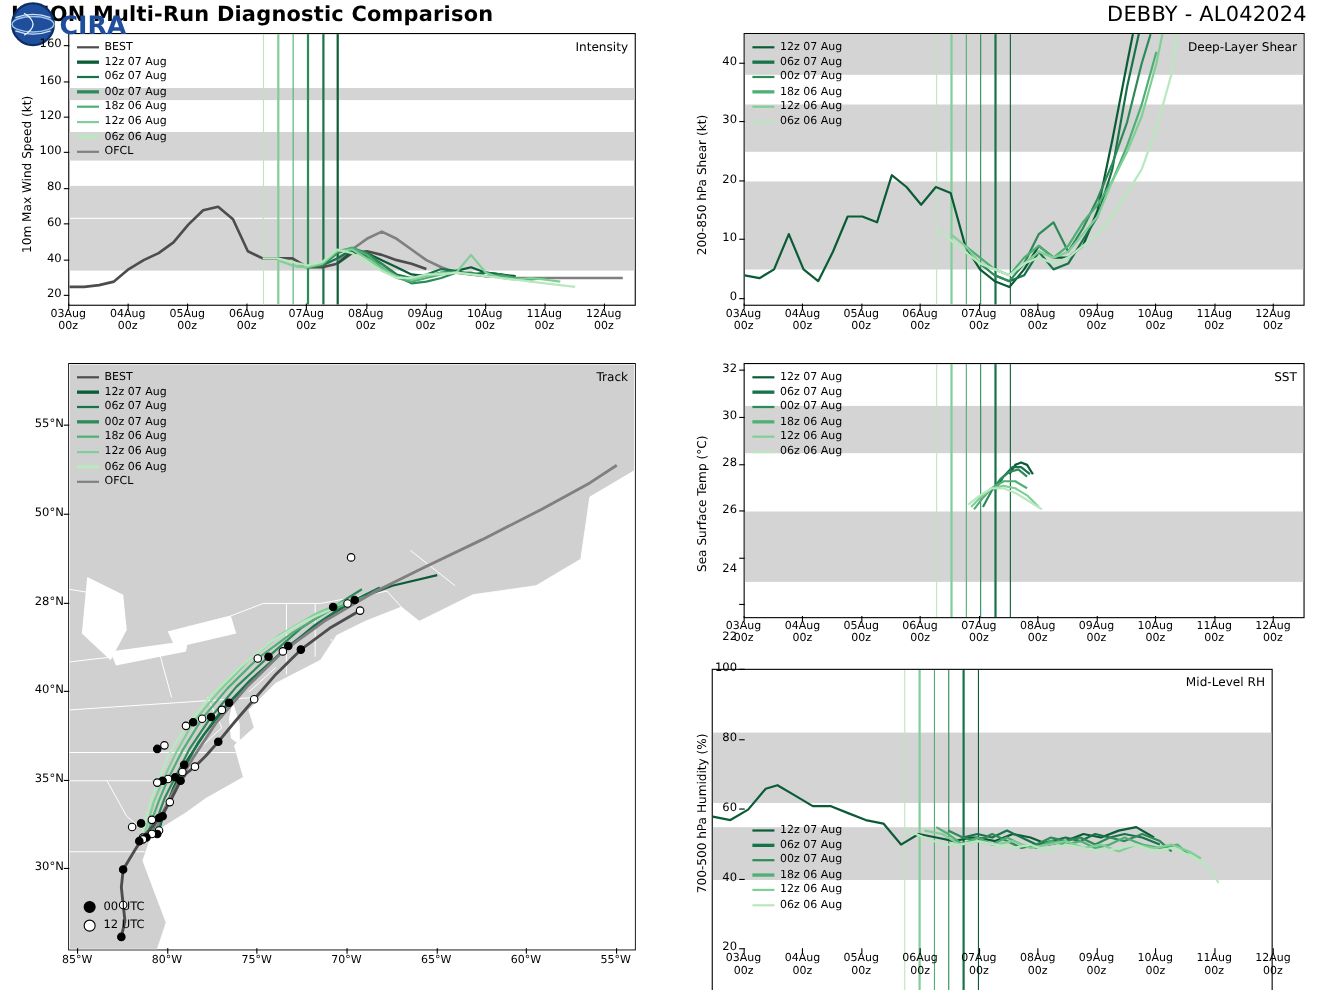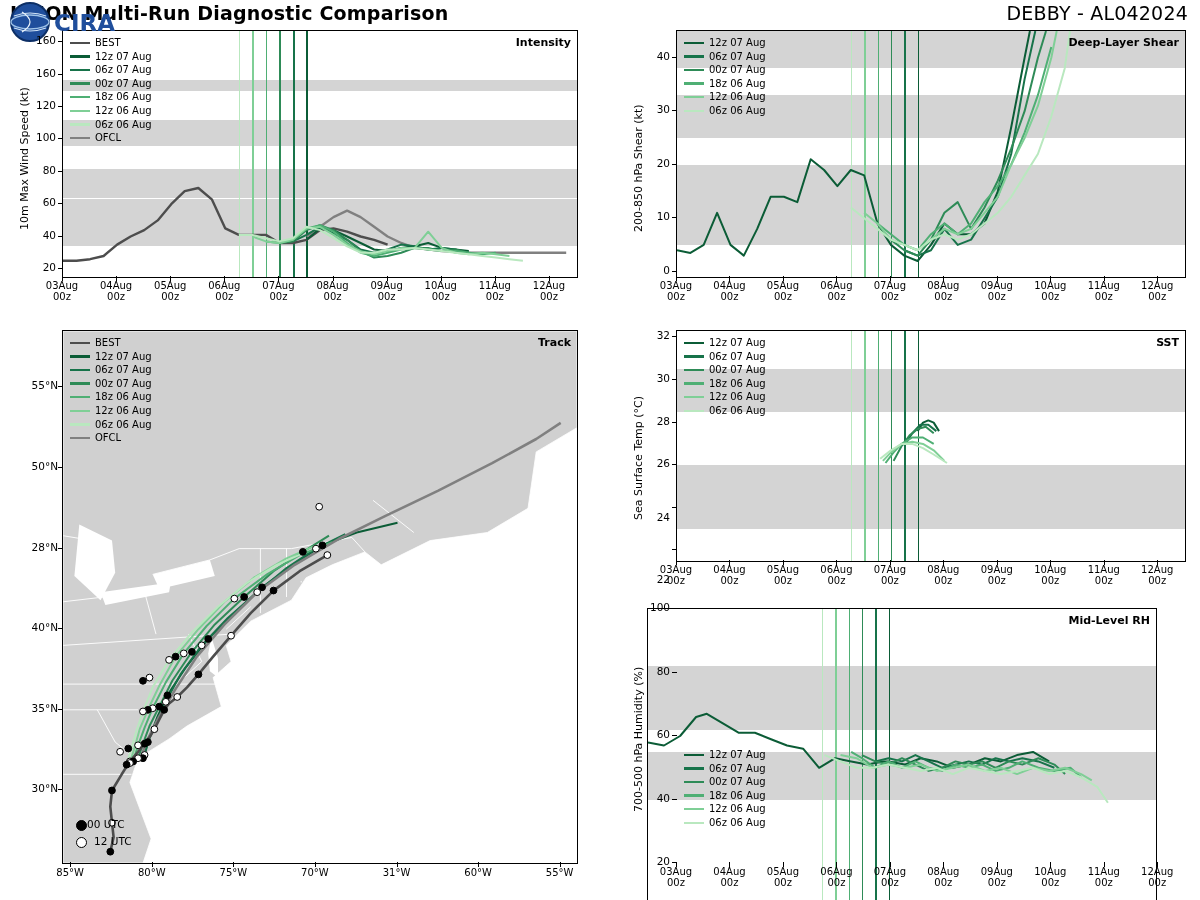--- a/index.html
+++ b/index.html
@@ -9,21 +9,21 @@
     color:#000;overflow:hidden;position:relative;
   }
   .hdr{position:absolute;top:2px;left:0;width:1200px;height:26px;}
   .hdr .left{position:absolute;left:10px;top:0;font-size:19px;font-weight:bold;letter-spacing:.2px;}
   .hdr .right{position:absolute;right:12px;top:0;font-size:19px;font-weight:normal;letter-spacing:.2px;}
 
   .panel{position:absolute;box-sizing:border-box;border:1px solid #000;background:#fff;}
   .plotarea{position:absolute;left:0;top:0;right:0;bottom:0;overflow:hidden;}
   .band{position:absolute;left:0;right:0;background:#d4d4d4;}
   .vline{position:absolute;top:0;bottom:0;width:1.6px;}
-  .corner{position:absolute;font-size:11px;font-weight:bold;right:6px;top:5px;}
+  .corner{position:absolute;font-size:11px;font-weight:normal;right:6px;top:5px;}
   .ylabel{position:absolute;font-size:11px;transform-origin:0 0;white-space:nowrap;}
   .tick{position:absolute;font-size:10px;text-align:center;white-space:nowrap;}
   .ytick{position:absolute;font-size:10.5px;text-align:right;white-space:nowrap;}
   .tickmark{position:absolute;background:#000;}
   .legend{position:absolute;font-size:10px;line-height:13.6px;}
   .legrow{display:flex;align-items:center;height:13.6px;}
   .legline{width:20px;height:2.4px;margin-right:5px;flex:0 0 20px;}
   svg{position:absolute;left:0;top:0;overflow:visible;}
   .logo{position:absolute;left:8px;bottom:4px;width:150px;height:44px;}
   .dotk{display:inline-block;width:9px;height:9px;border-radius:50%;background:#000;border:1px solid #000;vertical-align:middle;}
@@ -599,21 +599,21 @@
 <div class="ytick" style="left: 14px; width: 44px; top: 379.424px;">55°N</div>
 <div class="tickmark" style="left: 58px; top: 386.424px; width: 5px; height: 1px;"></div>
 <div class="tick" style="left: 42.1587px; width: 56px; top: 867px;">85°W</div>
 <div class="tickmark" style="left: 70.1587px; top: 862px; width: 1px; height: 5px;"></div>
 <div class="tick" style="left: 123.746px; width: 56px; top: 867px;">80°W</div>
 <div class="tickmark" style="left: 151.746px; top: 862px; width: 1px; height: 5px;"></div>
 <div class="tick" style="left: 205.333px; width: 56px; top: 867px;">75°W</div>
 <div class="tickmark" style="left: 233.333px; top: 862px; width: 1px; height: 5px;"></div>
 <div class="tick" style="left: 286.921px; width: 56px; top: 867px;">70°W</div>
 <div class="tickmark" style="left: 314.921px; top: 862px; width: 1px; height: 5px;"></div>
-<div class="tick" style="left: 368.508px; width: 56px; top: 867px;">31°W</div>
+<div class="tick" style="left: 368.508px; width: 56px; top: 867px;">65°W</div>
 <div class="tickmark" style="left: 396.508px; top: 862px; width: 1px; height: 5px;"></div>
 <div class="tick" style="left: 450.095px; width: 56px; top: 867px;">60°W</div>
 <div class="tickmark" style="left: 478.095px; top: 862px; width: 1px; height: 5px;"></div>
 <div class="tick" style="left: 531.683px; width: 56px; top: 867px;">55°W</div>
 <div class="tickmark" style="left: 559.683px; top: 862px; width: 1px; height: 5px;"></div>
 <div class="legend" style="left: 70px; top: 336px;">
     <div class="legrow">
       <span class="legline" style="background: rgb(77, 77, 77);"></span>
       <span>BEST</span>
     </div>
@@ -640,15 +640,15 @@
     <div class="legrow">
       <span class="legline" style="background: rgb(185, 232, 191);"></span>
       <span>06z 06 Aug</span>
     </div>
     <div class="legrow">
       <span class="legline" style="background: rgb(128, 128, 128);"></span>
       <span>OFCL</span>
     </div>
   </div>
 <div style="position: absolute; left: 76px; top: 816px; font-size: 10.5px; line-height: 17px;">
-    <div><span class="dotk"></span><span style="">00 UTC</span></div>
+    <div><span class="dotk"></span><span style="margin-left:7px">00 UTC</span></div>
     <div><span class="dotw"></span><span style="margin-left:7px">12 UTC</span></div>
   </div>
 
 </body></html>

